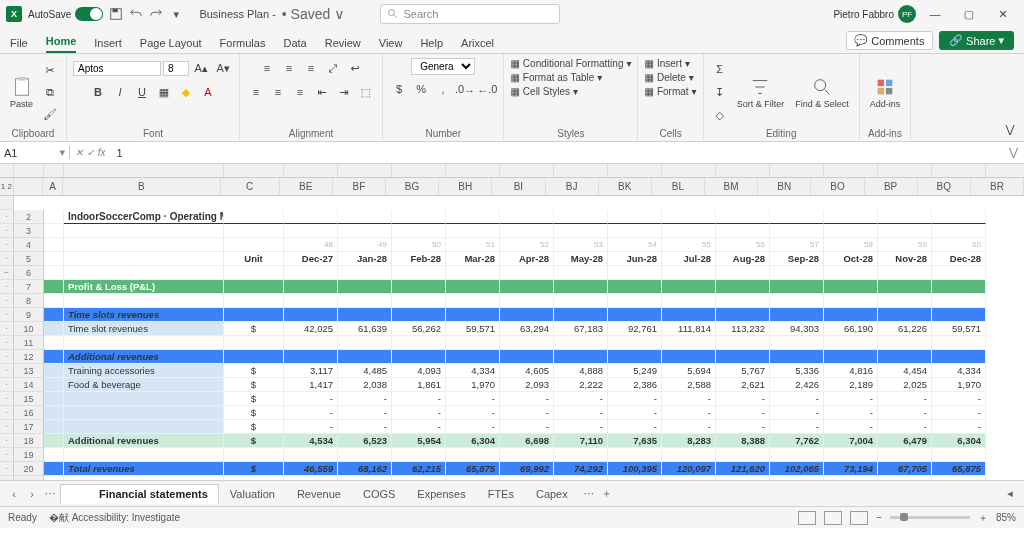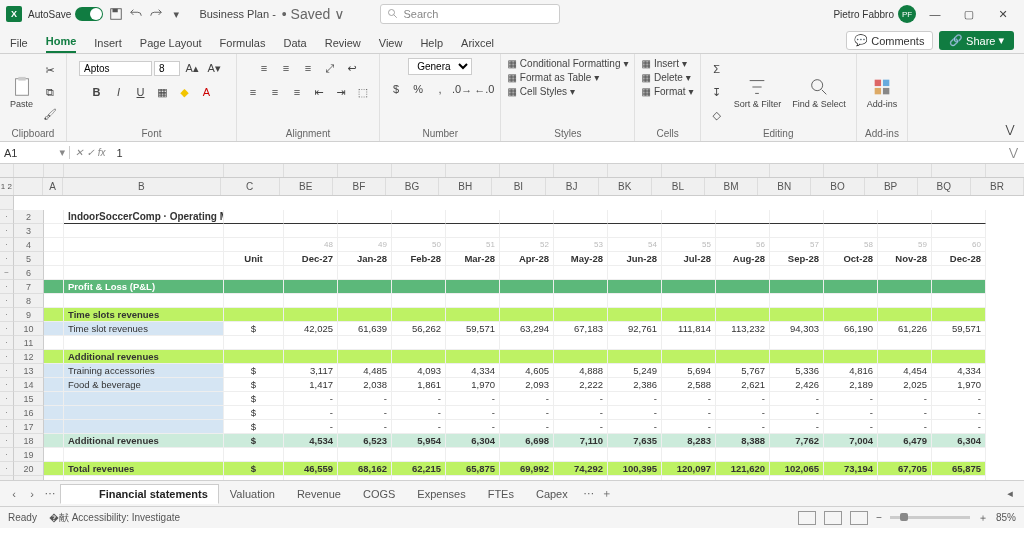--- a/index.html
+++ b/index.html
@@ -62,21 +62,21 @@
 .cell{border-right:1px solid #eee;border-bottom:1px solid #eee;padding:0 4px;font-size:9.5px;display:flex;align-items:center;overflow:hidden;white-space:nowrap;}
 .cell.num{justify-content:flex-end;}
 .cell.bold{font-weight:600;}
 .cell.center{justify-content:center;}
 .w-A{width:20px;} .w-B{width:160px;} .w-C{width:60px;}
 .w-M{width:54px;}
 .row-title{font-weight:700;font-size:10px;}
 .row-pl{background:#5cb87a;color:#fff;font-weight:700;}
 .row-shade{background:#d5e5f3;}
 .row-sub{background:#ccebdb;font-weight:700;}
-.row-head{background:#bef264;font-weight:700;}
+.row-head{background:#3b82f6;font-weight:700;font-style:italic;}
 .row-faint{color:#bbb;font-size:8px;}
 
 
 .sheettabs{height:26px;border-top:1px solid #d0d0d0;display:flex;align-items:center;padding:0 6px;gap:2px;background:#f5f5f5;}
 .nav-arr{width:16px;color:#666;text-align:center;}
 .stab{padding:3px 10px;font-size:11px;border:1px solid transparent;color:#555;cursor:pointer;}
 .stab.active{background:#fff;border:1px solid #ccc;border-bottom-color:#fff;font-weight:600;color:#222;padding-left:38px;}
 
 
 .statusbar{height:22px;background:#f5f5f5;border-top:1px solid #d0d0d0;display:flex;align-items:center;padding:0 8px;font-size:10px;color:#555;gap:12px;}
@@ -160,21 +160,21 @@
         <div class="rbtn">✂</div>
         <div class="rbtn">⧉</div>
         <div class="rbtn">🖌</div>
       </div>
     </div>
     <div class="rgroup-label">Clipboard</div>
   </div>
   <div class="rgroup" style="min-width:170px;">
     <div class="rgroup-body rcol" style="gap:4px;">
       <div class="rrow">
-        <input class="fontsel" style="width: 73px;" value="Aptos">
+        <input class="fontsel" style="width: 88px;" value="Aptos">
         <input class="fontsel" style="width: 26px;" value="8">
         <div class="rbtn">A▴</div>
         <div class="rbtn">A▾</div>
       </div>
       <div class="rrow">
         <div class="rbtn">
             <b>B</b>
           </div>
         <div class="rbtn">
             <i>I</i>

